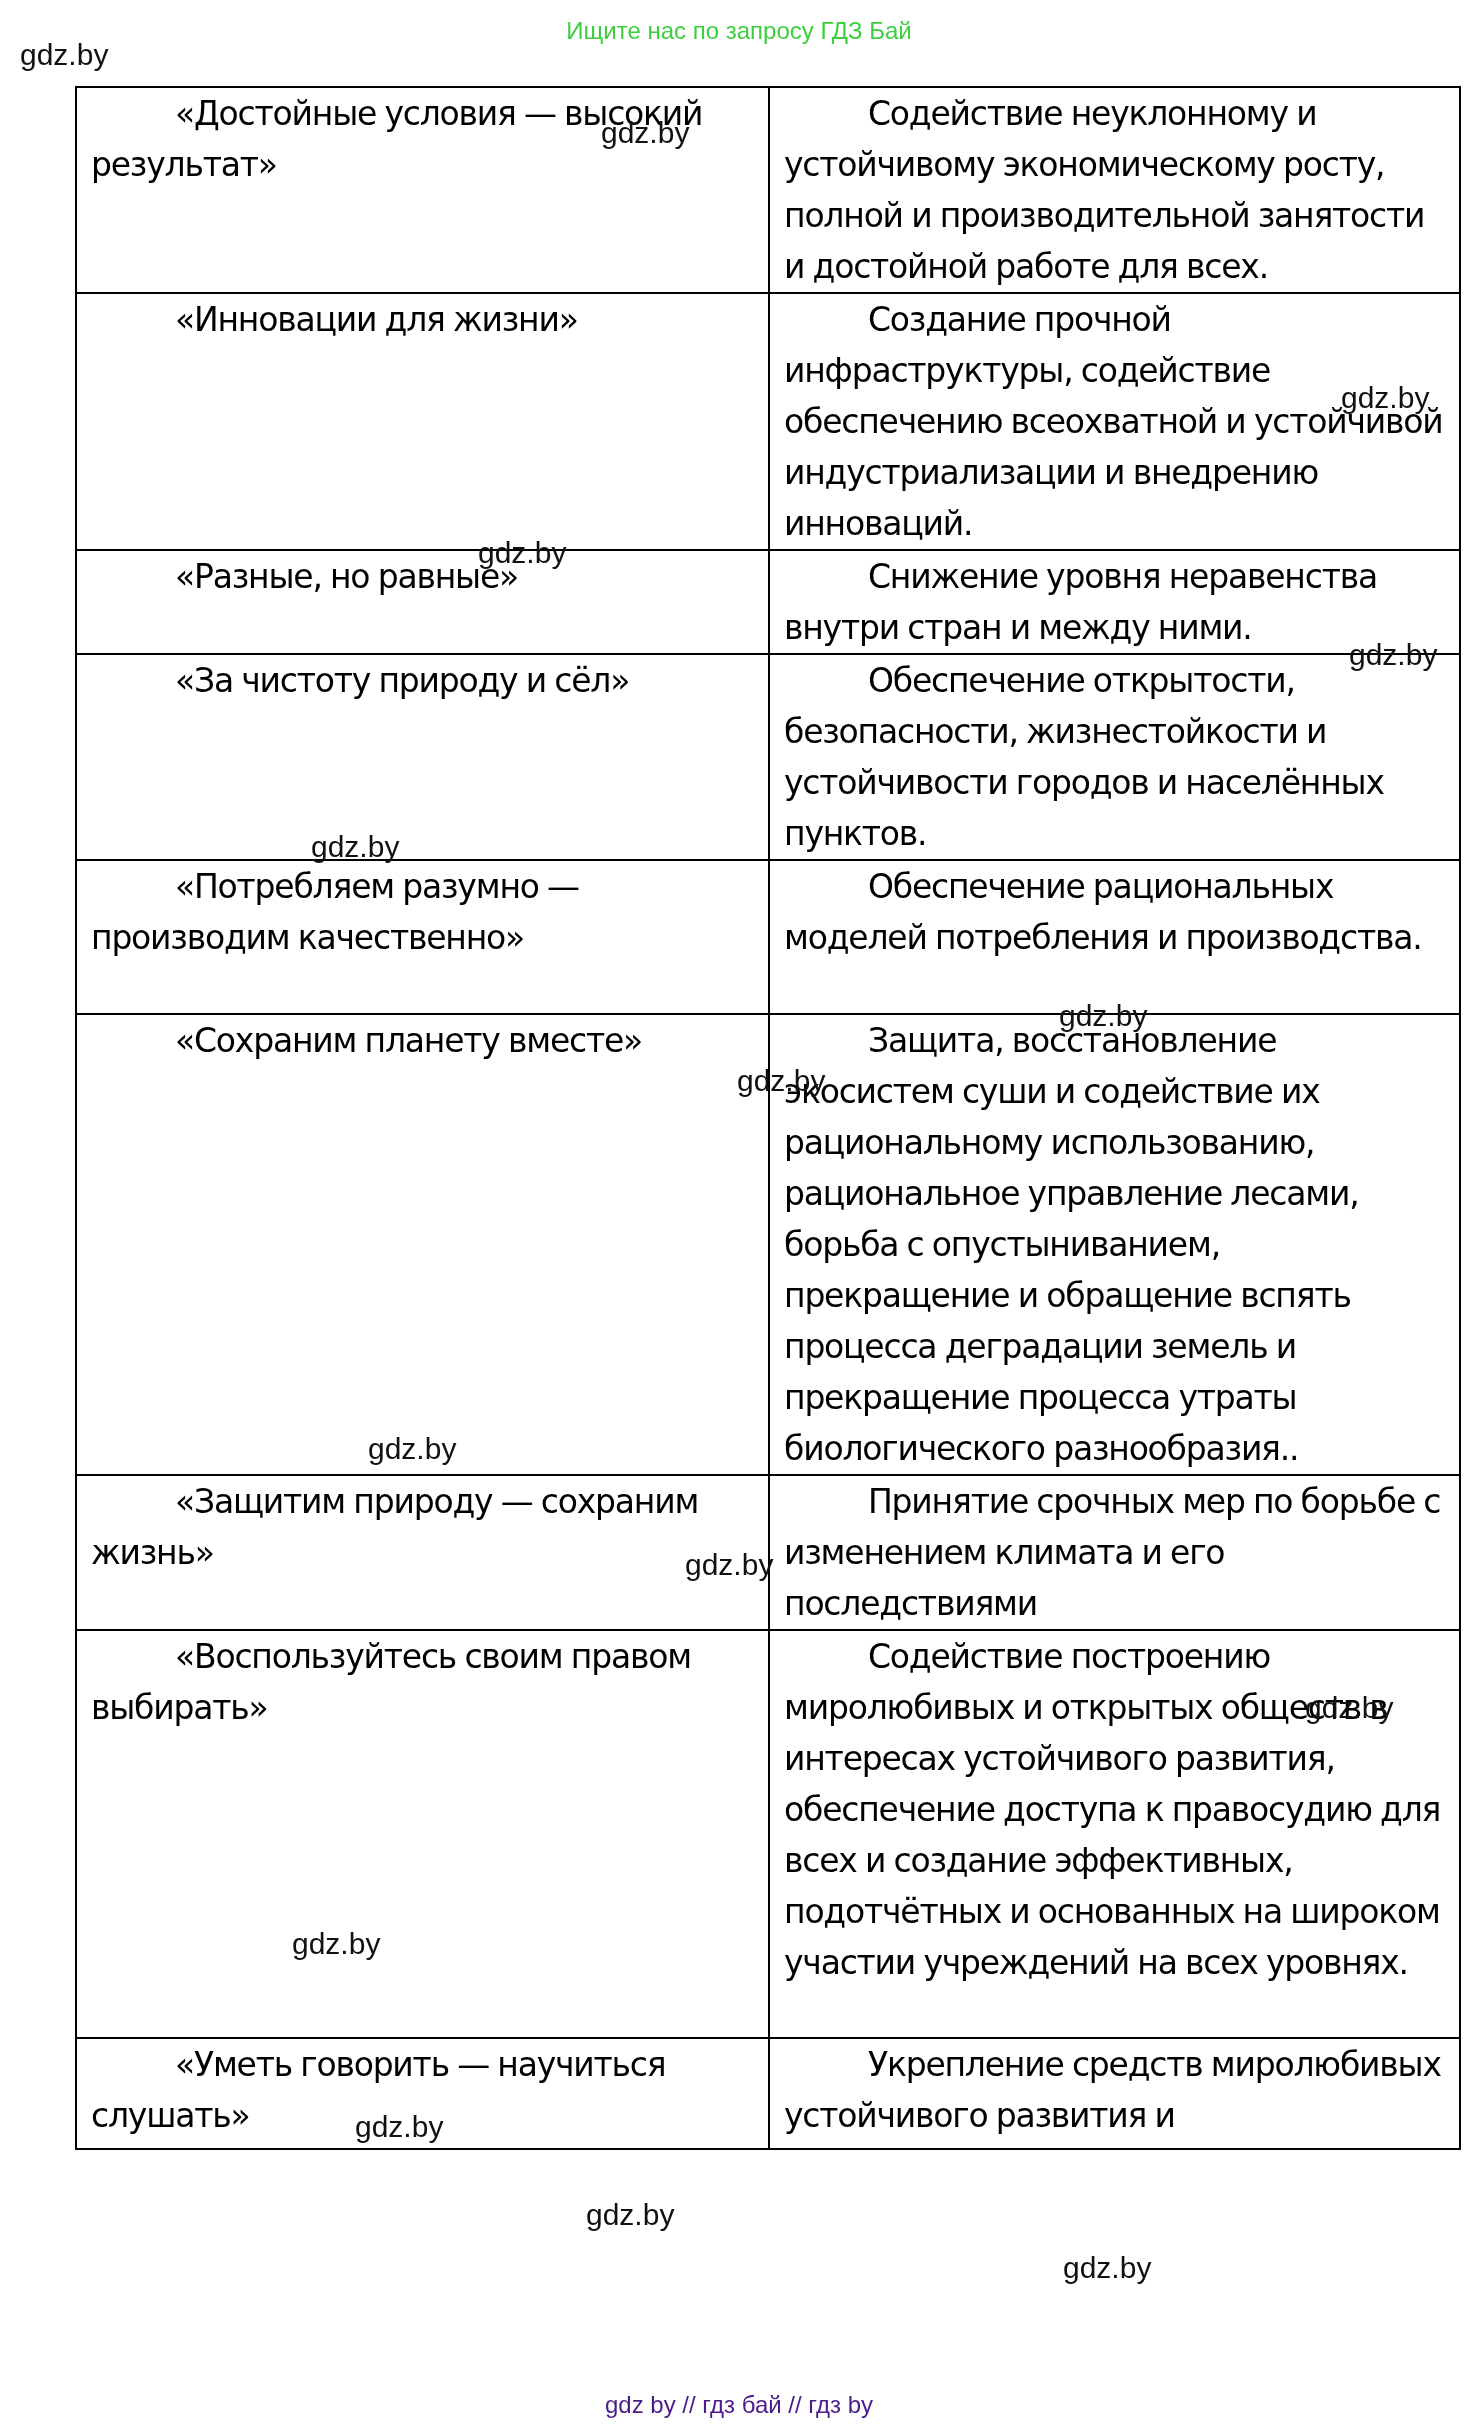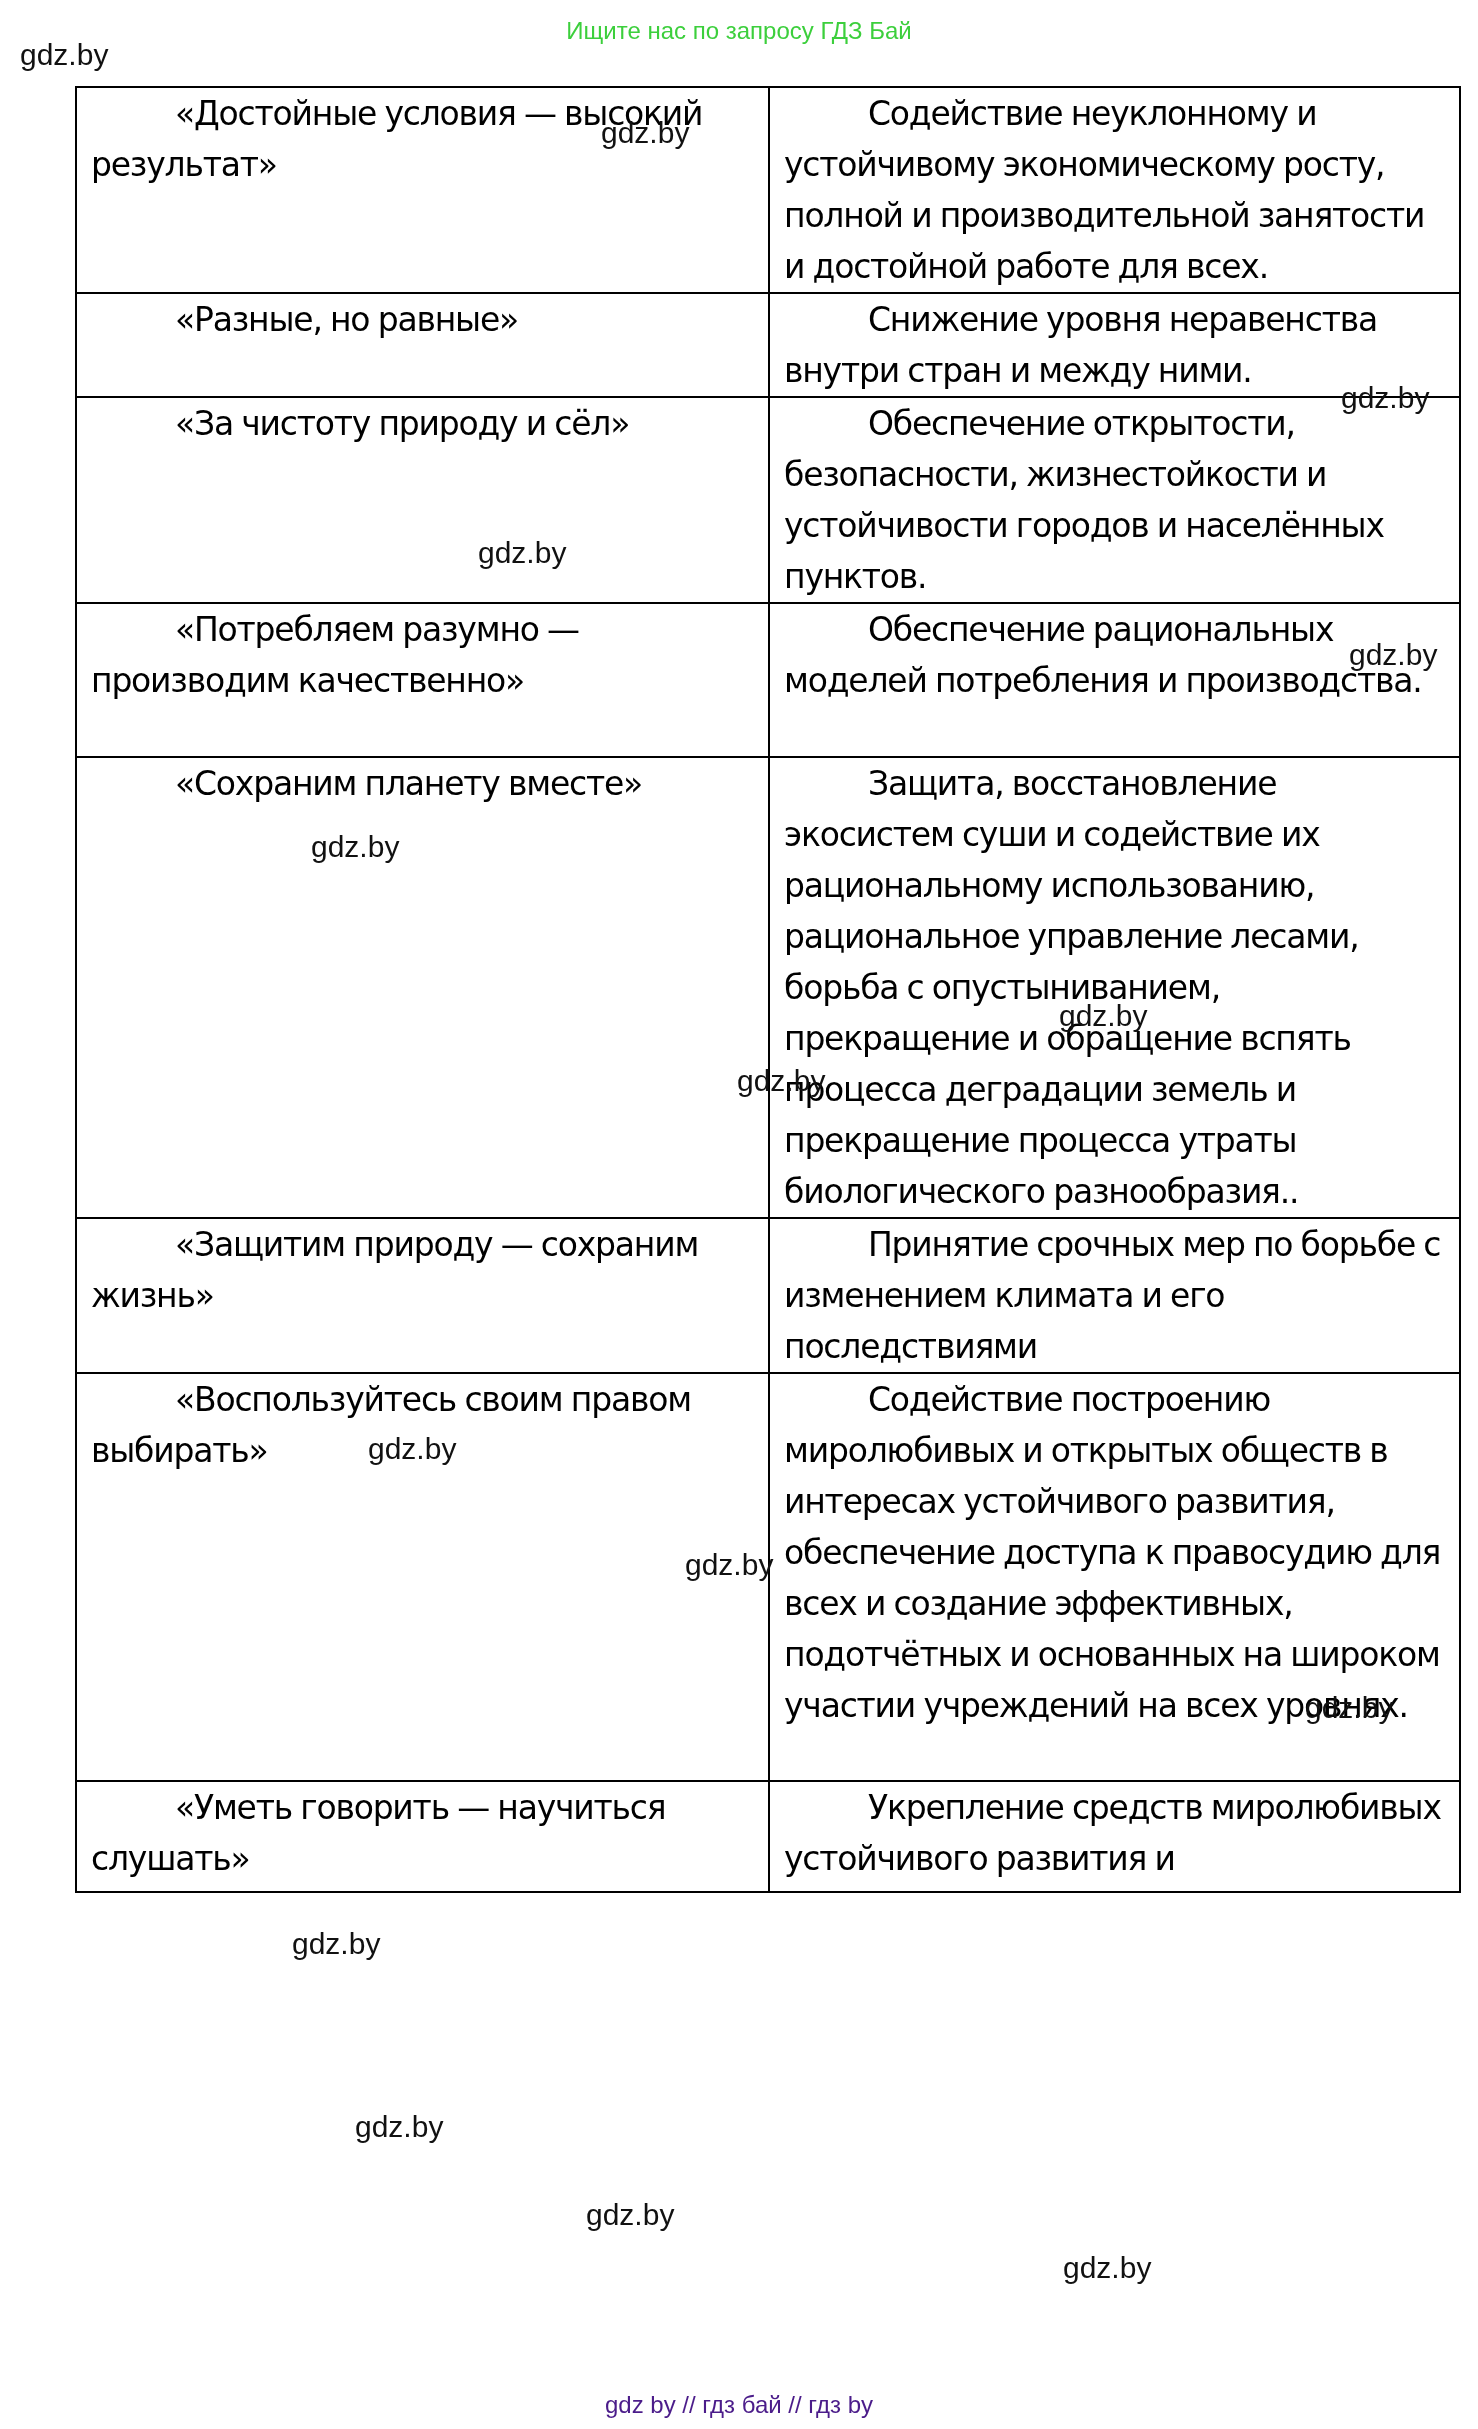--- a/index.html
+++ b/index.html
@@ -25,20 +25,24 @@
 <body>
 
 <div class="top-banner">Ищите нас по запросу ГДЗ Бай</div>
 <div class="corner-mark">gdz.by</div>
 
 <table class="goals">
   <tbody id="rows">
       <tr style="height: 181px; padding-left: 48px;">
         <td class="c1"><span class="indent"></span><span>«Достойные условия — высокий результат»</span></td>
         <td class="c2"><span class="indent"></span><span>Содействие неуклонному и устойчивому экономическому росту, полной и производительной занятости и достойной работе для всех.</span></td>
+      </tr>
+      <tr style="height: 255px;">
+        <td class="c1"><span class="indent"></span><span>«Инновации для жизни»</span></td>
+        <td class="c2"><span class="indent"></span><span>Создание прочной инфраструктуры, содействие обеспечению всеохватной и устойчивой индустриализации и внедрению инноваций.</span></td>
       </tr>
       <tr style="height: 103px;">
         <td class="c1"><span class="indent"></span><span>«Разные, но равные»</span></td>
         <td class="c2"><span class="indent"></span><span>Снижение уровня неравенства внутри стран и между ними.</span></td>
       </tr>
       <tr style="height: 204px;">
         <td class="c1"><span class="indent"></span><span>«За чистоту природу и сёл»</span></td>
         <td class="c2"><span class="indent"></span><span>Обеспечение открытости, безопасности, жизнестойкости и устойчивости городов и населённых пунктов.</span></td>
       </tr>
       <tr style="height: 154px;">

